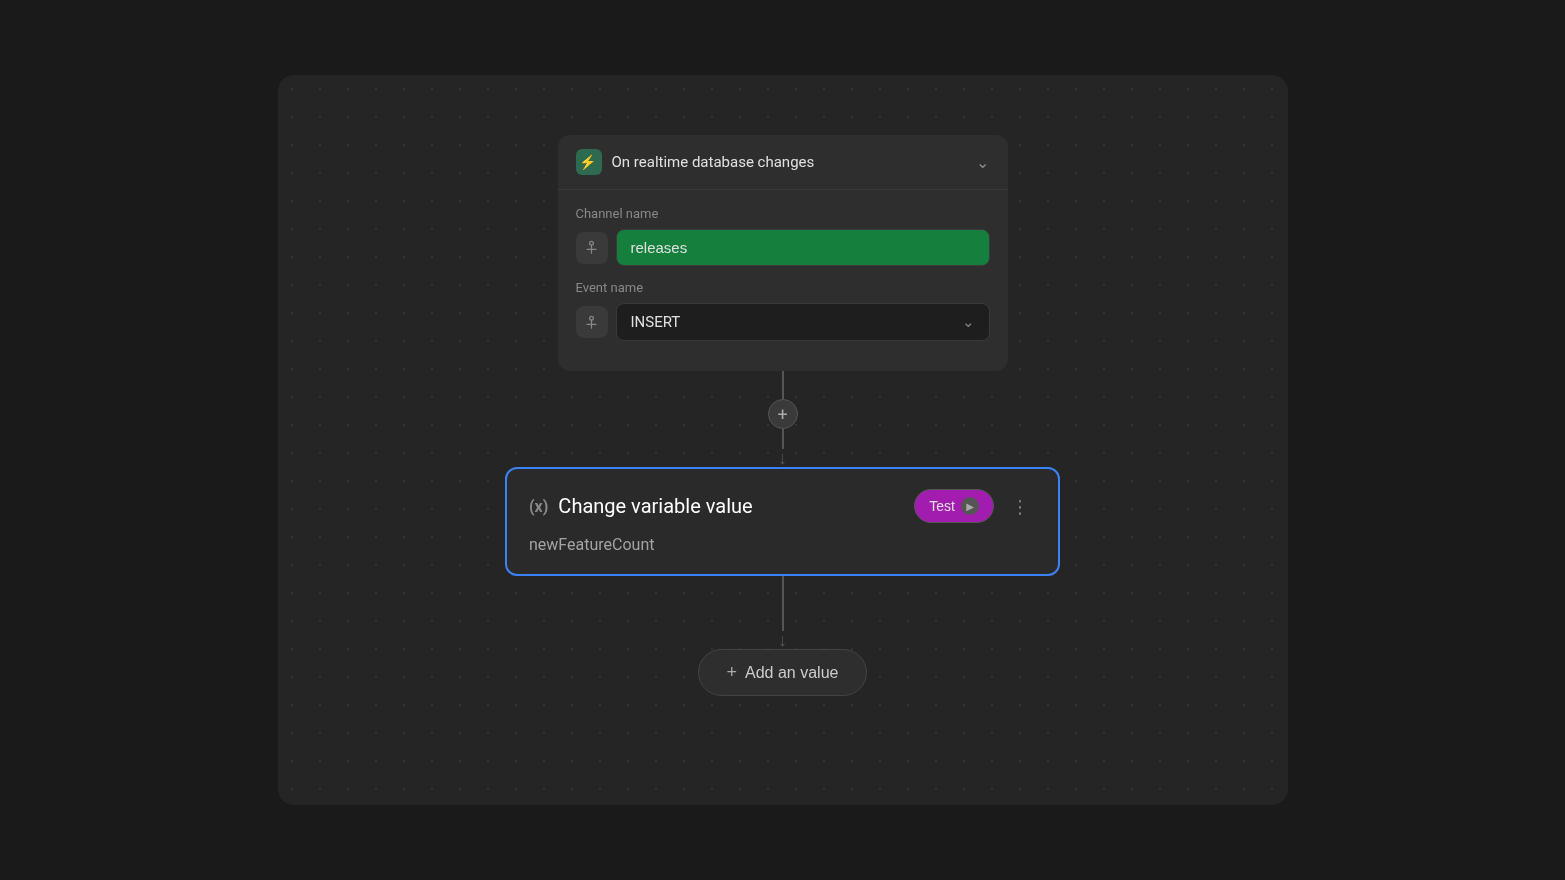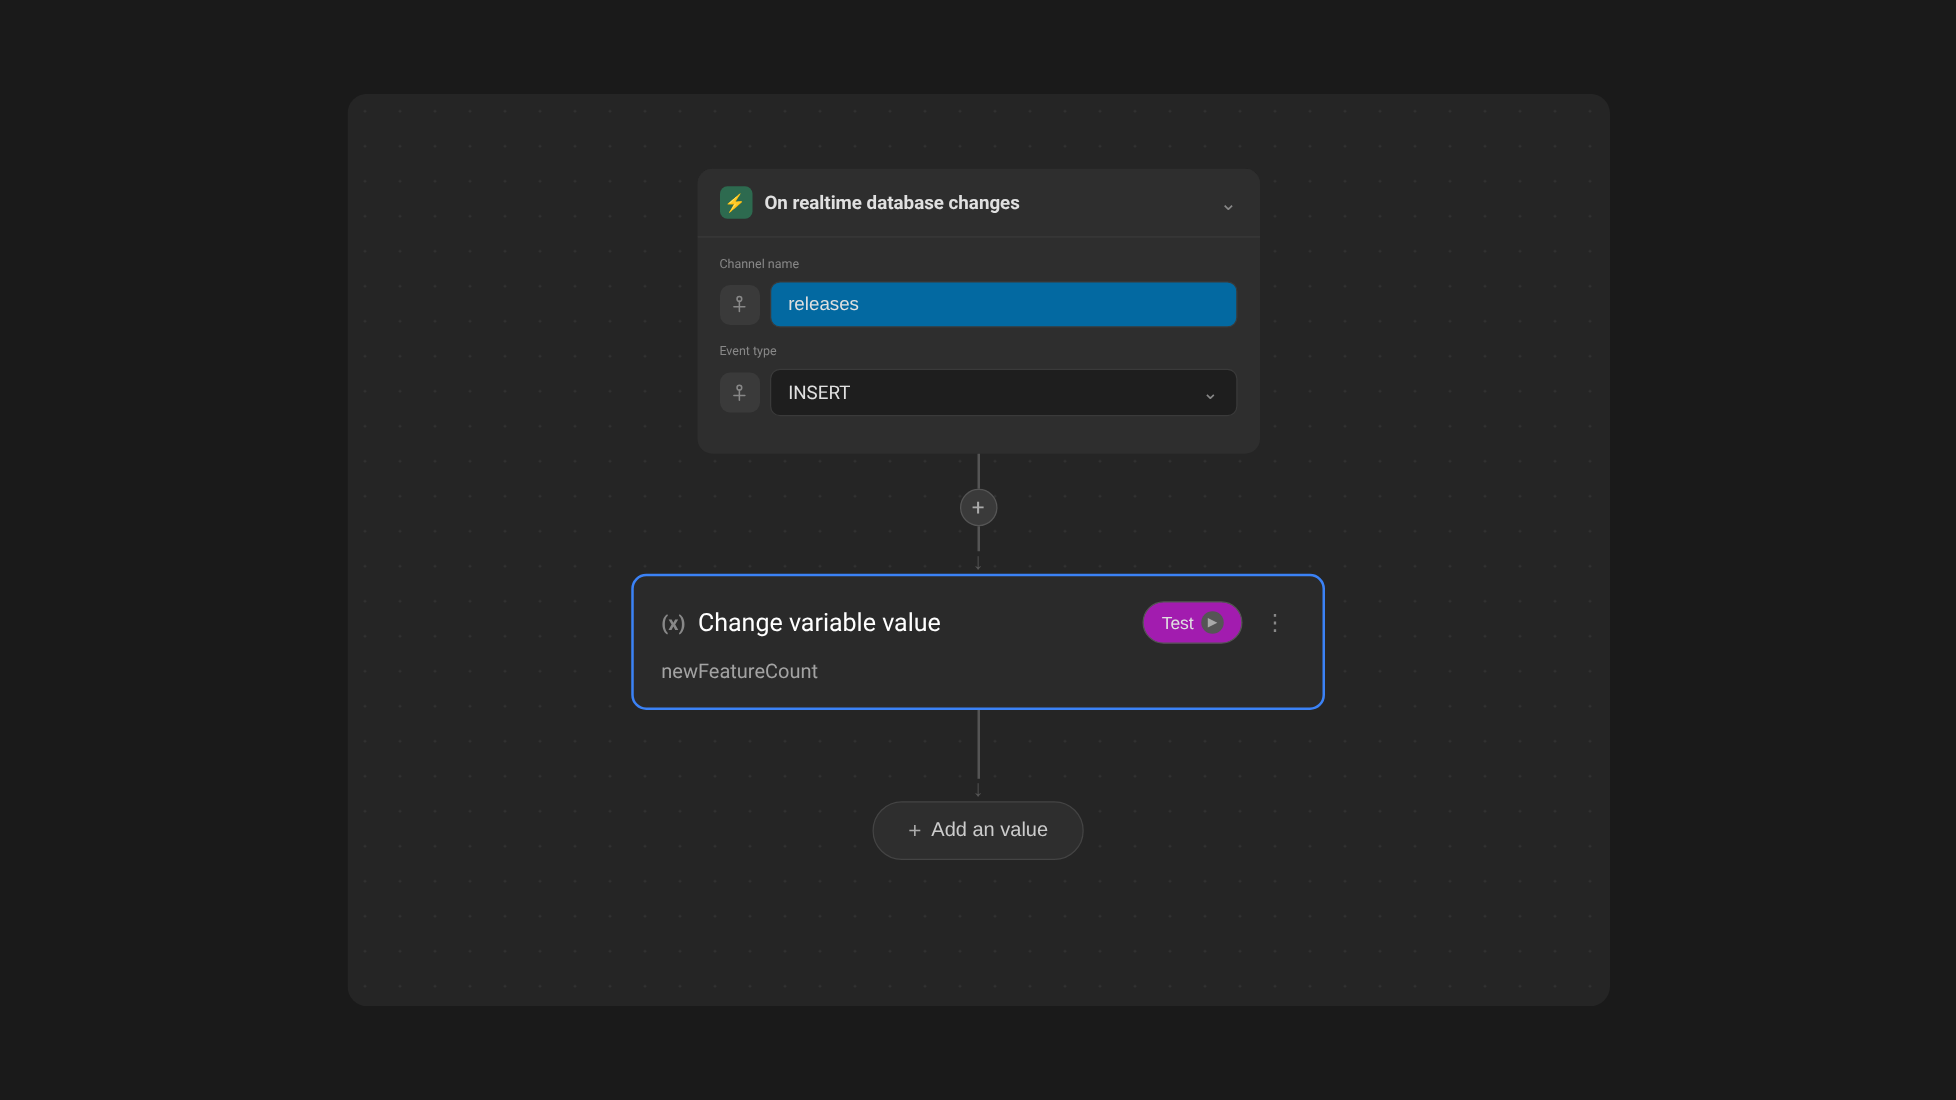--- a/index.html
+++ b/index.html
@@ -72,35 +72,35 @@
       display: flex;
       align-items: center;
       justify-content: center;
       color: #4ade80;
       font-size: 14px;
     }
 
     .trigger-title {
       color: #e0e0e0;
       font-size: 15px;
-      font-weight: 700;
+      font-weight: 400;
     }
 
     .chevron-icon {
       color: #888;
       font-size: 16px;
     }
 
     .trigger-body {
       padding: 16px 18px;
     }
 
     .field-label {
       color: #888;
-      font-size: 10px;
+      font-size: 13px;
       margin-bottom: 8px;
     }
 
     .input-row {
       display: flex;
       align-items: center;
       gap: 8px;
       margin-bottom: 14px;
     }
 
@@ -112,21 +112,21 @@
       display: flex;
       align-items: center;
       justify-content: center;
       color: #888;
       font-size: 14px;
       flex-shrink: 0;
     }
 
     .text-input {
       flex: 1;
-      background-color: #0369a1;
+      background-color: #15803d;
       border: 1px solid #3a3a3a;
       border-radius: 8px;
       padding: 9px 14px;
       color: #e0e0e0;
       font-size: 15px;
       outline: none;
     }
 
     .select-input {
       flex: 1;
@@ -306,21 +306,21 @@
         <div class="input-row">
           <div class="input-icon">
             <svg width="15" height="15" viewBox="0 0 24 24" fill="none" stroke="#888" stroke-width="2" stroke-linecap="round" stroke-linejoin="round">
               <circle cx="12" cy="5" r="3"></circle>
               <line x1="12" y1="8" x2="12" y2="21"></line>
               <line x1="5" y1="15" x2="19" y2="15"></line>
             </svg>
           </div>
           <input type="text" class="text-input" value="releases" readonly="" style="">
         </div>
-        <div class="field-label">Event type</div>
+        <div class="field-label">Event name</div>
         <div class="input-row">
           <div class="input-icon">
             <svg width="15" height="15" viewBox="0 0 24 24" fill="none" stroke="#888" stroke-width="2" stroke-linecap="round" stroke-linejoin="round">
               <circle cx="12" cy="5" r="3"></circle>
               <line x1="12" y1="8" x2="12" y2="21"></line>
               <line x1="5" y1="15" x2="19" y2="15"></line>
             </svg>
           </div>
           <div class="select-input">
             <span>INSERT</span>

